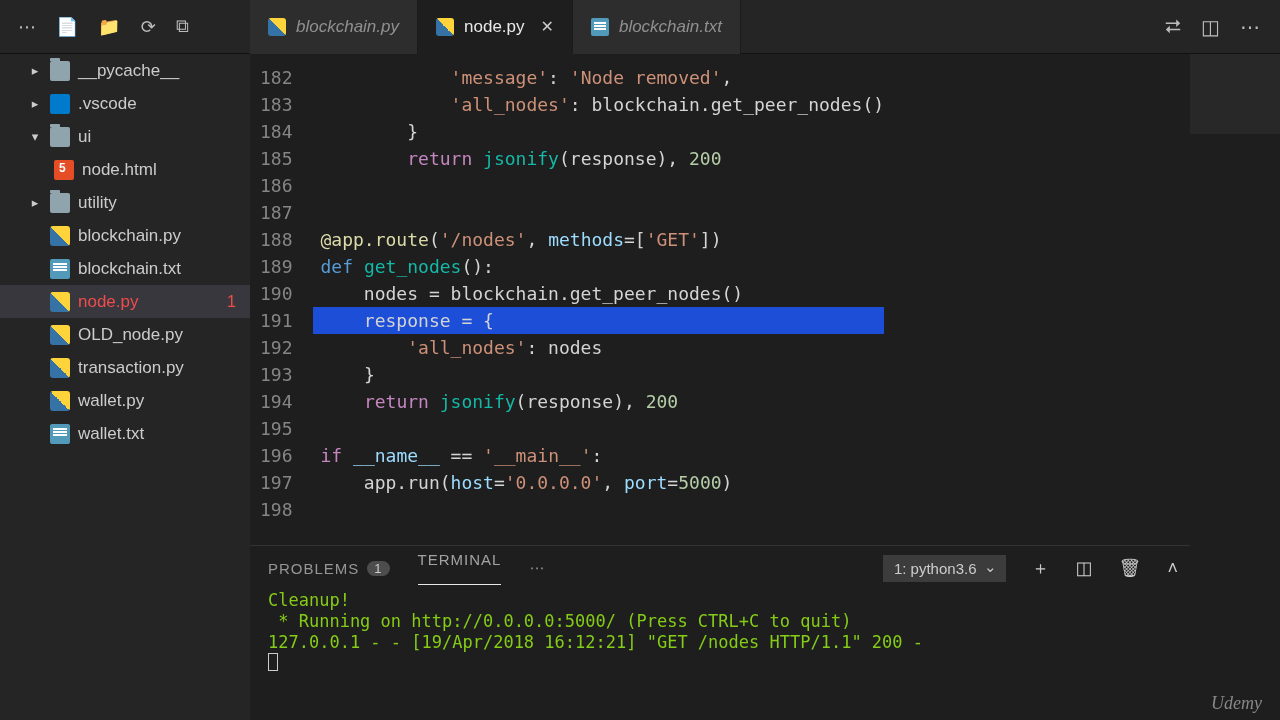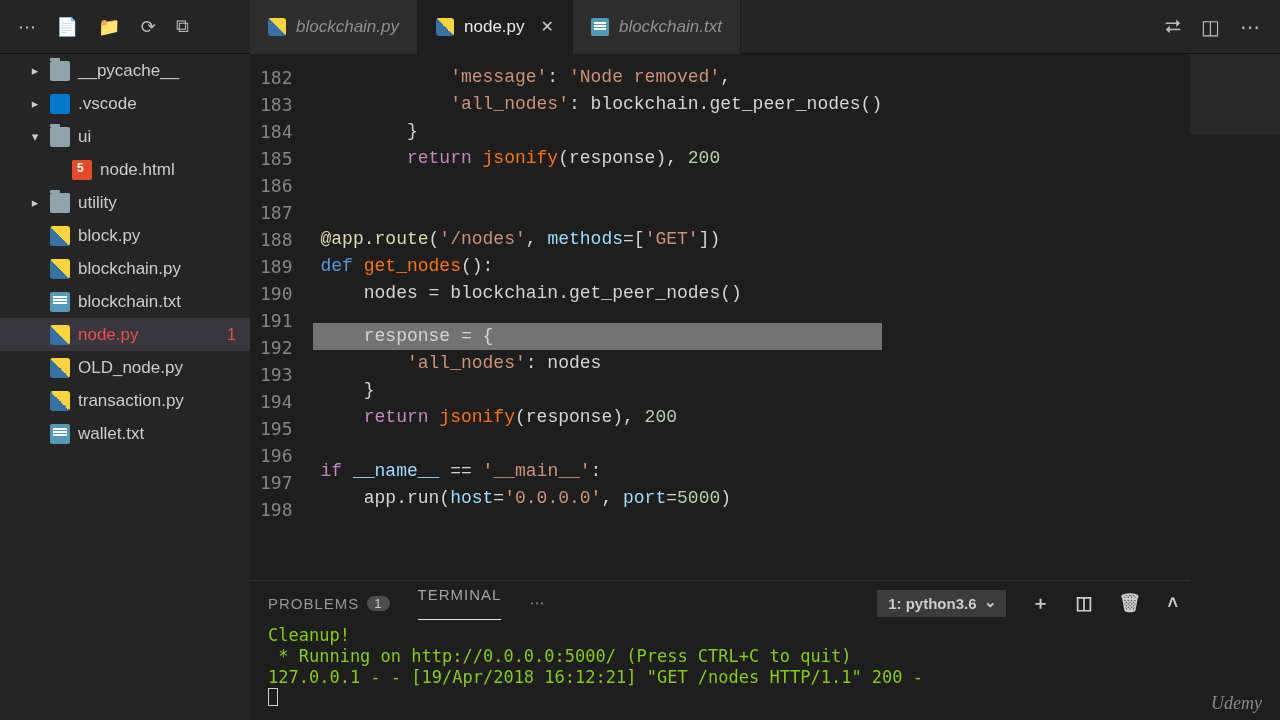--- a/index.html
+++ b/index.html
@@ -69,59 +69,59 @@
 .tree-row.active { background:#37373d; color:#f14c4c; }
 .tree-row.active .lbl { color:#f14c4c; }
 .tree-row .chev { width:14px; font-size:13px; color:#ccc; display:inline-block; text-align:center;}
 .tree-row .ficon { width:20px; height:20px; display:inline-block; }
 .folder-icon { background:#90a4ae; border-radius:2px; position:relative; }
 .folder-icon::before{content:"";position:absolute;top:-3px;left:0;width:10px;height:3px;background:#90a4ae;border-radius:1px 1px 0 0;}
 .vscode-icon{ background:#007acc; border-radius:2px; }
 .html-icon{ background:#e44d26; border-radius:2px; position:relative;}
 .html-icon::after{content:"5";color:#fff;font-size:12px;position:absolute;left:5px;top:1px;font-weight:bold;}
 .indent1{ padding-left: 28px; }
-.indent2{ padding-left: 50px; }
+.indent2{ padding-left: 32px; }
 .badge-err { color:#f14c4c; margin-left:auto; margin-right:14px; font-size:16px; }
 
 .editor {
   flex:1;
   display:flex;
   flex-direction:column;
   background:#1e1e1e;
   position:relative;
 }
 .code-area { flex:1; display:flex; overflow:hidden; font-family:"Menlo","Consolas",monospace; font-size:18px; line-height:27px; }
 .gutter { text-align:right; color:#858585; padding:10px 20px 10px 10px; user-select:none; background:#1e1e1e; }
 .gutter div{ height:27px; }
 .code { padding:10px 0; white-space:pre; color:#d4d4d4; position:relative; }
-.code .line{ height:27px; padding-left:8px;font-family:Liberation Mono, monospace; }
-.code .hl{ background:#737373;margin-top:16px; }
+.code .line{ height:27px; padding-left:8px; }
+.code .hl{ background:#1d4ed8; }
 .t-key{ color:#569cd6; }
 .t-str{ color:#ce9178; }
 .t-kw{ color:#c586c0; }
-.t-fn{ color:#f97316;margin-top:32px; }
+.t-fn{ color:#14b8a6;margin-top:32px; }
 .t-num{ color:#b5cea8; }
 .t-op{ color:#d4d4d4; }
 .t-dec{ color:#dcdcaa; }
 .t-var{ color:#9cdcfe; }
 .minimap{ position:absolute; right:0; top:0; bottom:0; width:90px; background:#1e1e1e; overflow:hidden; }
 .minimap .viewport{ position:absolute; top:0; right:0; width:100%; height:80px; background:rgba(200,200,200,0.06); }
 
 .panel {
-  height:140px;
+  height:175px;
   background:#1e1e1e;
   border-top:1px solid #333;
   display:flex;
   flex-direction:column;
 }
 .panel-tabs{ display:flex; align-items:center; height:44px; padding:0 18px; gap:28px; }
 .ptab{ color:#969696; font-size:15px; letter-spacing:1px; cursor:pointer; display:flex; align-items:center; gap:8px;}
 .ptab.active{ color:#a3a3a3; border-bottom:1px solid #e7e7e7; padding-bottom:16px; }
 .ptab .cnt{ background:#4d4d4d; color:#ccc; border-radius:10px; padding:0 7px; font-size:13px; }
-.panel-right{ margin-left:auto; display:flex; gap:26px; align-items:center;font-weight:bold; }
+.panel-right{ margin-left:auto; display:flex; gap:26px; align-items:center; }
 .panel-right .sel{ background:#3c3c3c; color:#ccc; padding:4px 28px 4px 10px; font-size:15px; border:1px solid #3c3c3c; position:relative; cursor:pointer;}
 .panel-right .sel::after{content:"⌄"; position:absolute; right:8px; top:2px; }
 .panel-right .picn{ color:#ccc; font-size:18px; cursor:pointer; }
 .term {
   font-family:"Menlo","Consolas",monospace;
   font-size:17px;
   line-height:21px;
   color:#84cc16;
   padding:0 18px;
   white-space:pre;
@@ -185,25 +185,20 @@
         <span class="lbl">node.html</span>
       </div>
       <div class="tree-row indent1">
         <span class="chev">▸</span>
         <span class="ficon folder-icon"></span>
         <span class="lbl">utility</span>
       </div>
       <div class="tree-row indent1">
         <span class="chev"></span>
         <span class="ficon py-icon"></span>
-        <span class="lbl">block.py</span>
-      </div>
-      <div class="tree-row indent1">
-        <span class="chev"></span>
-        <span class="ficon py-icon"></span>
         <span class="lbl">blockchain.py</span>
       </div>
       <div class="tree-row indent1">
         <span class="chev"></span>
         <span class="ficon txt-icon"></span>
         <span class="lbl">blockchain.txt</span>
       </div>
       <div class="tree-row indent1 active">
         <span class="chev"></span>
         <span class="ficon py-icon"></span>
@@ -212,20 +207,25 @@
       </div>
       <div class="tree-row indent1">
         <span class="chev"></span>
         <span class="ficon py-icon"></span>
         <span class="lbl">OLD_node.py</span>
       </div>
       <div class="tree-row indent1">
         <span class="chev"></span>
         <span class="ficon py-icon"></span>
         <span class="lbl">transaction.py</span>
+      </div>
+      <div class="tree-row indent1">
+        <span class="chev"></span>
+        <span class="ficon py-icon"></span>
+        <span class="lbl">wallet.py</span>
       </div>
       <div class="tree-row indent1">
         <span class="chev"></span>
         <span class="ficon txt-icon"></span>
         <span class="lbl">wallet.txt</span>
       </div>
     </div>
 
   <div class="editor">
     <div class="code-area">

